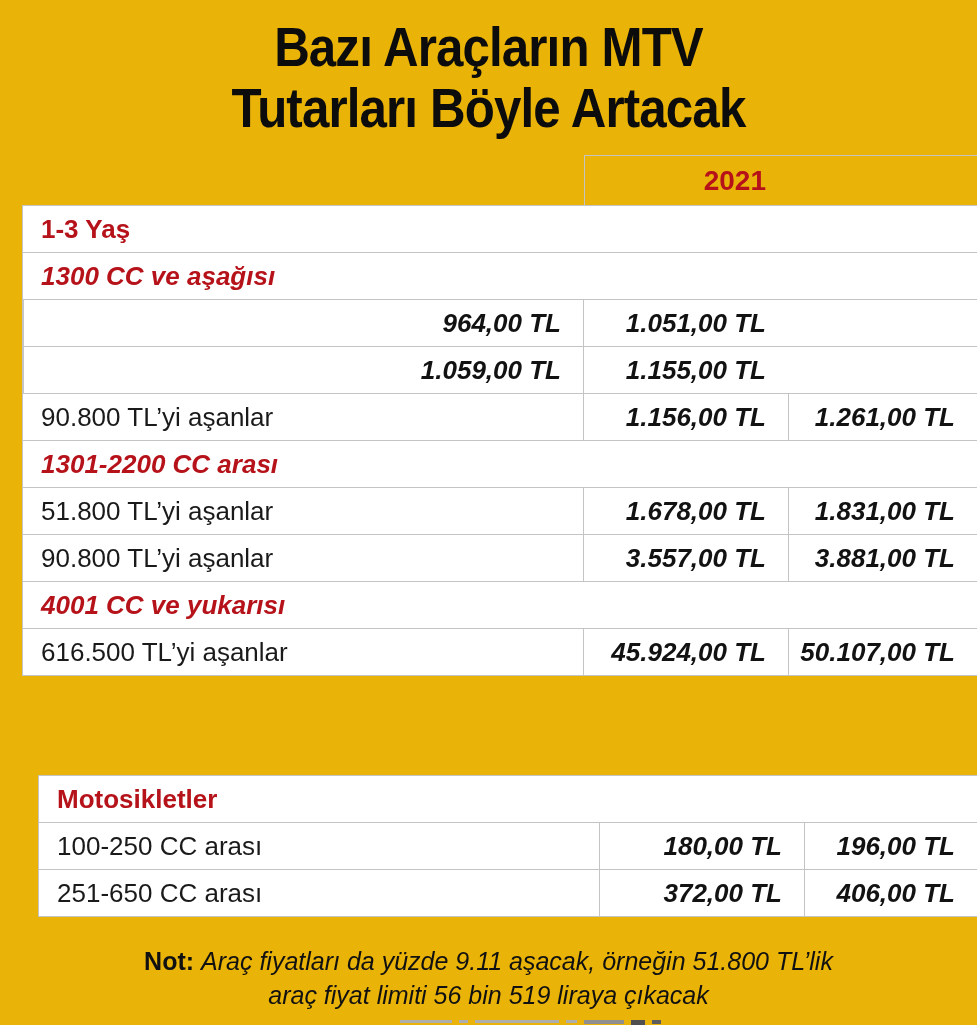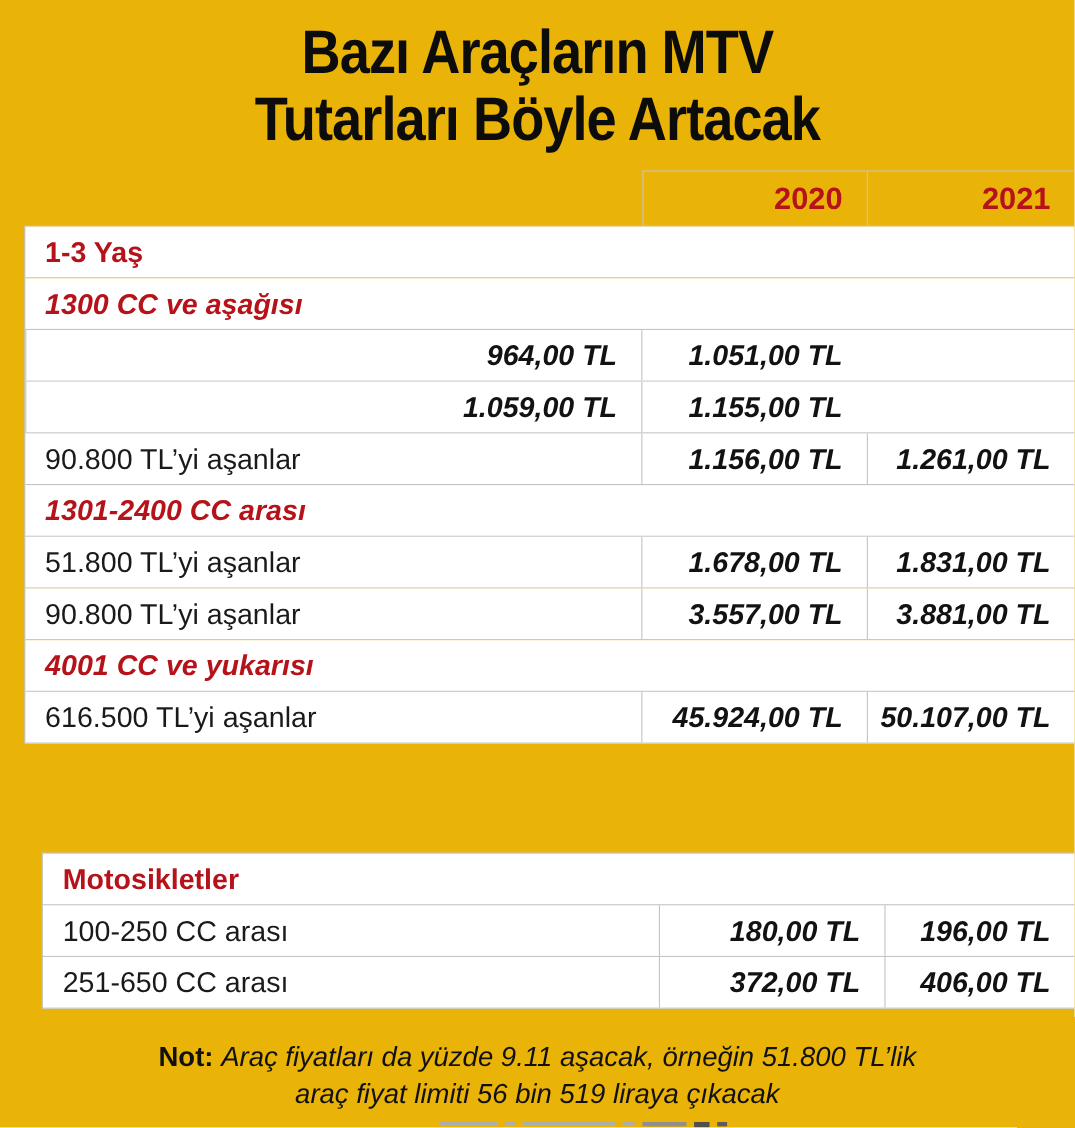--- a/index.html
+++ b/index.html
@@ -80,21 +80,20 @@
 <body>
 
 <div class="canvas">
 
   <div class="title">
     <div>Bazı Araçların MTV</div>
     <div>Tutarları Böyle Artacak</div>
   </div>
 
   <div class="yearhead">
-    <div class="th">2020</div>
     <div class="th">2021</div>
   </div>
 
   <div class="tbl tbl1">
     <div class="tr section">
       <div class="td">1-3 Yaş</div>
     </div>
     <div class="tr section ital">
       <div class="td">1300 CC ve aşağısı</div>
     </div>
@@ -105,21 +104,21 @@
     <div class="tr">
       <div class="td val">1.059,00 TL</div>
       <div class="td val">1.155,00 TL</div>
     </div>
     <div class="tr">
       <div class="td">90.800 TL’yi aşanlar</div>
       <div class="td val">1.156,00 TL</div>
       <div class="td val">1.261,00 TL</div>
     </div>
     <div class="tr section ital">
-      <div class="td">1301-2400 CC arası</div>
+      <div class="td">1301-2200 CC arası</div>
     </div>
     <div class="tr">
       <div class="td">51.800 TL’yi aşanlar</div>
       <div class="td val">1.678,00 TL</div>
       <div class="td val">1.831,00 TL</div>
     </div>
     <div class="tr">
       <div class="td">90.800 TL’yi aşanlar</div>
       <div class="td val">3.557,00 TL</div>
       <div class="td val">3.881,00 TL</div>

